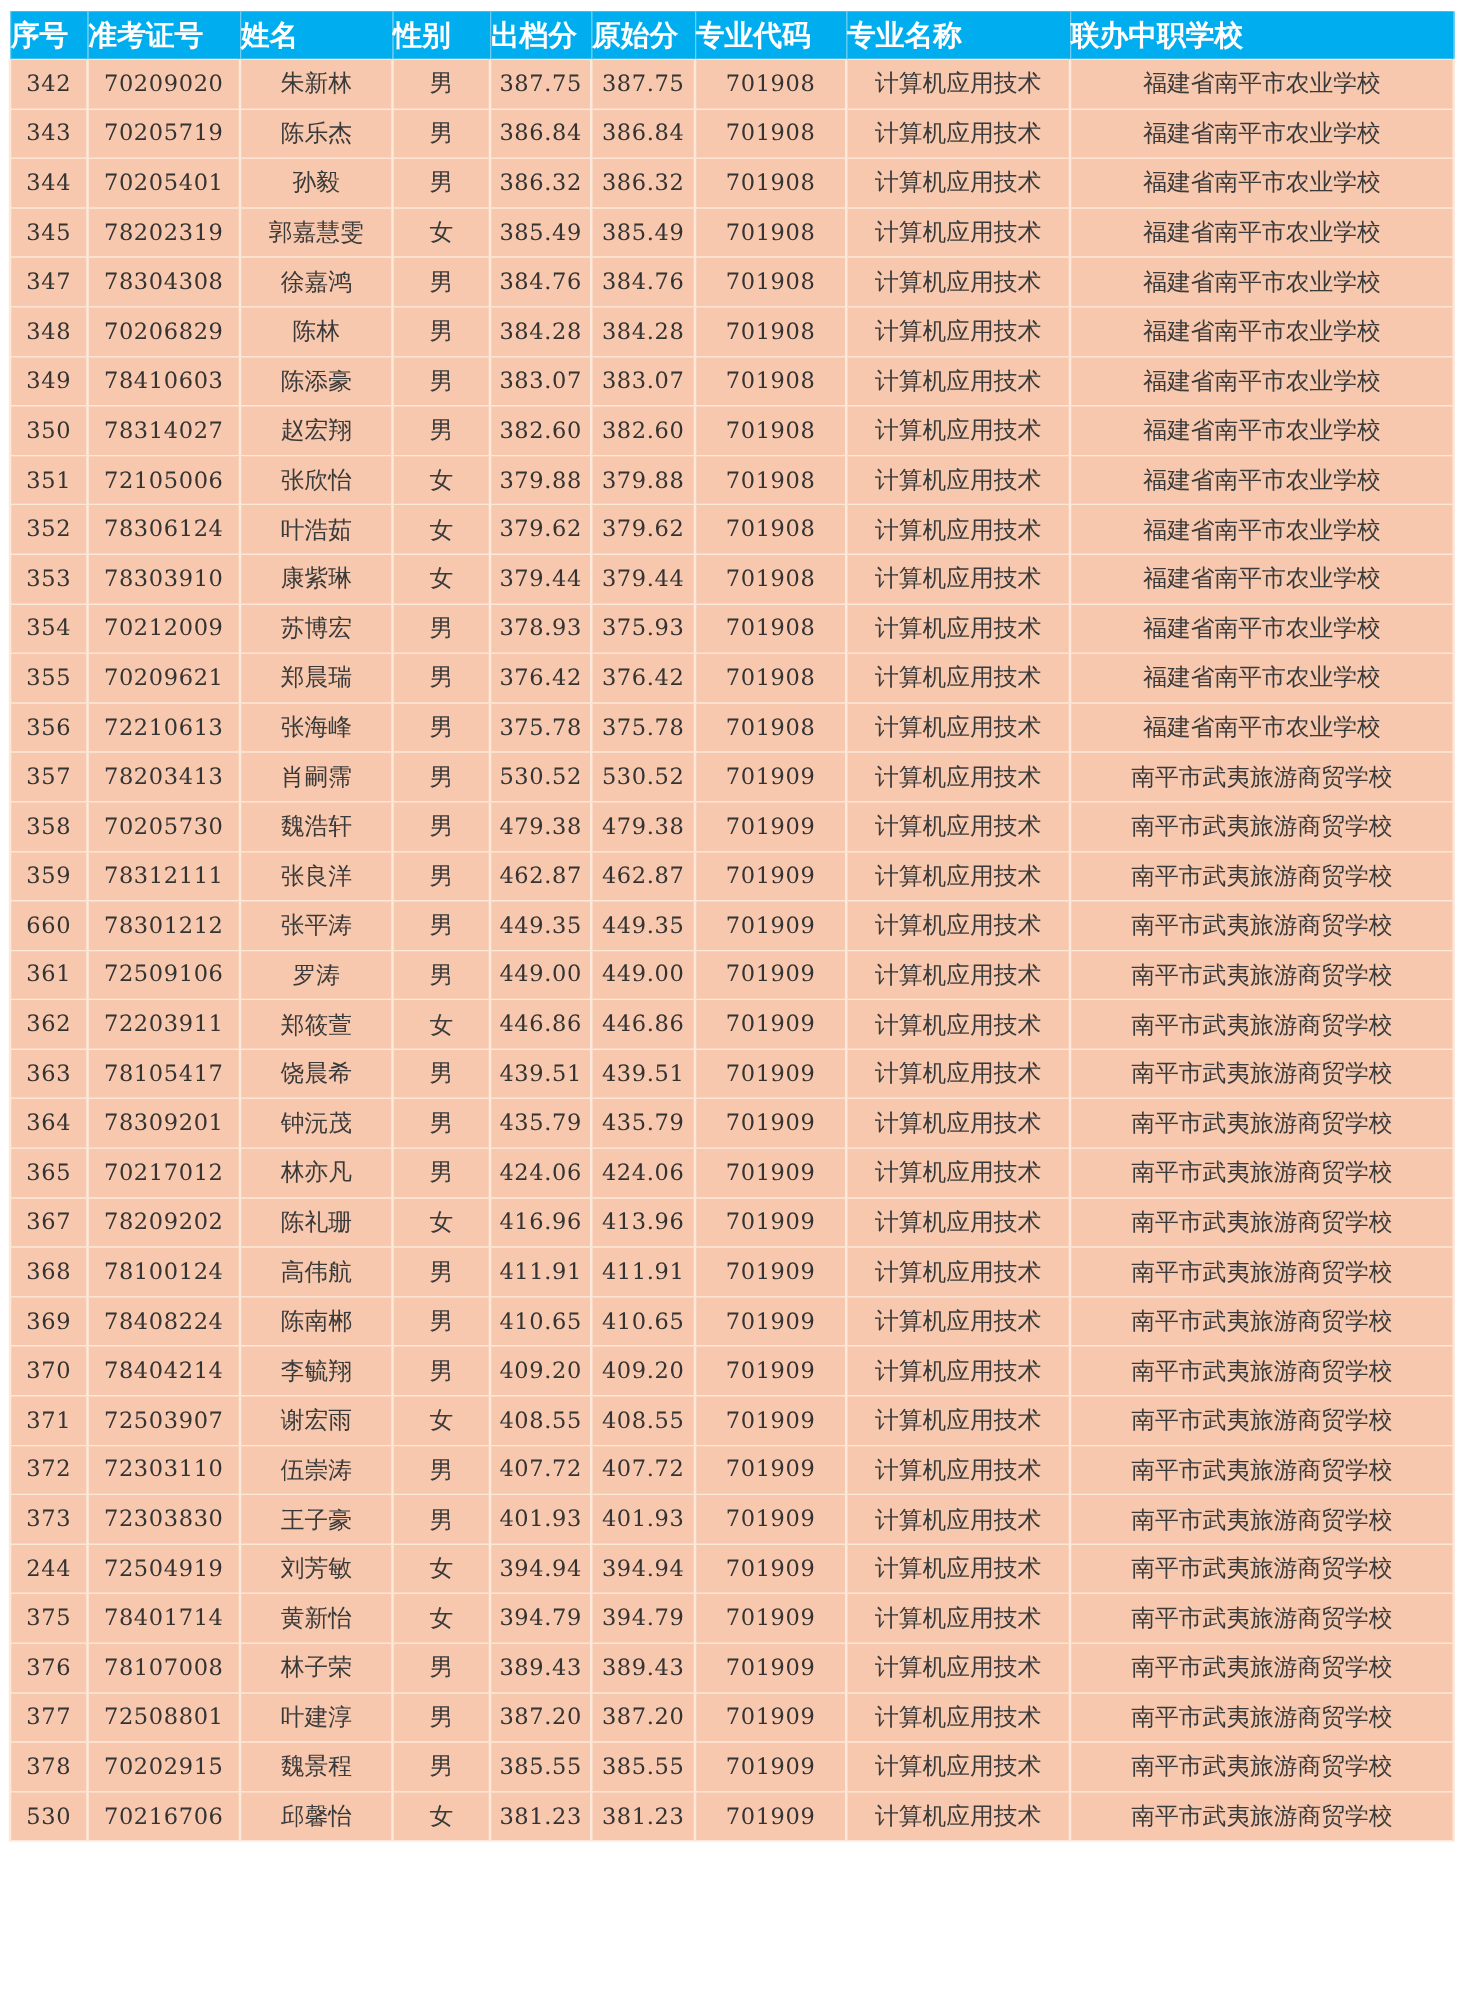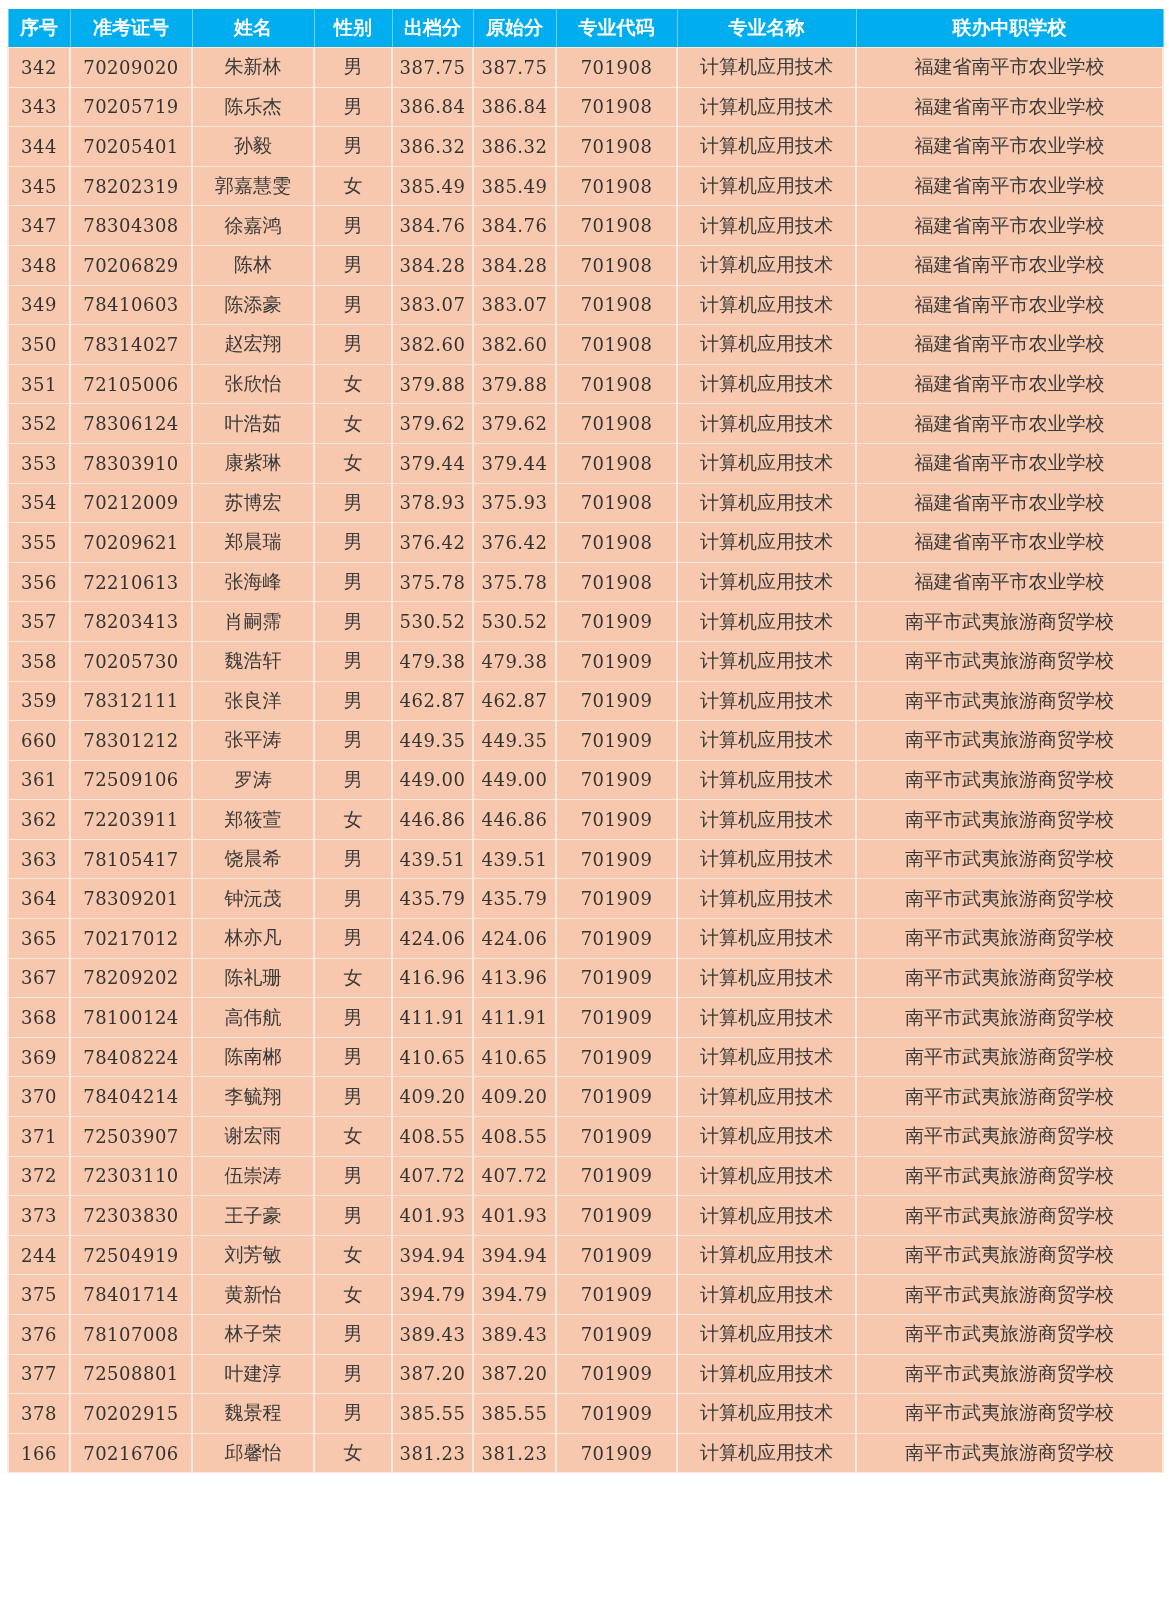--- a/index.html
+++ b/index.html
@@ -3,22 +3,22 @@
   <meta charset="utf-8">
   <style>
     html, body { margin: 0; padding: 0; background: #ffffff; }
     body { width: 1169px; height: 1600px; position: relative; overflow: hidden; }
     .tbl {
       position: absolute; left: 7px; top: 9px; width: 1155px;
       border-collapse: collapse; table-layout: fixed;
     }
     .tbl th {
       background: #00aeef; color: #ffffff; height: 38px;
-      font-family: "DejaVu Sans", sans-serif; font-weight: bold; font-size: 19px;
-      text-align: center; border-left: 1px solid #6fcdf2; border-right: 1px solid #6fcdf2;
+      font-family: "DejaVu Sans", sans-serif; font-weight: bold; font-size: 23px;
+      text-align: left; border-left: 1px solid #6fcdf2; border-right: 1px solid #6fcdf2;
       padding: 0; white-space: nowrap;
     }
     .tbl td {
       background: #f7c8ad; color: #333333; height: 38.6px;
       font-family: "DejaVu Serif", serif; font-size: 18px;
       text-align: center; border: 2px solid #fde9dc; padding: 0; white-space: nowrap;
       border-top-width: 1px; border-bottom-width: 1px;
     }
     .tbl td.cjk { font-family: "DejaVu Sans", sans-serif; font-size: 19px; color: #3a3a3a; }
     .tbl td.num { letter-spacing: 0.5px; }
@@ -431,21 +431,21 @@
         <td class="num">70202915</td>
         <td class="cjk">魏景程</td>
         <td class="cjk">男</td>
         <td class="num">385.55</td>
         <td class="num">385.55</td>
         <td class="num">701909</td>
         <td class="cjk">计算机应用技术</td>
         <td class="cjk">南平市武夷旅游商贸学校</td>
       </tr>
       <tr>
-        <td class="num">166</td>
+        <td class="num">530</td>
         <td class="num">70216706</td>
         <td class="cjk">邱馨怡</td>
         <td class="cjk">女</td>
         <td class="num">381.23</td>
         <td class="num">381.23</td>
         <td class="num">701909</td>
         <td class="cjk">计算机应用技术</td>
         <td class="cjk">南平市武夷旅游商贸学校</td>
       </tr>
     </tbody>

